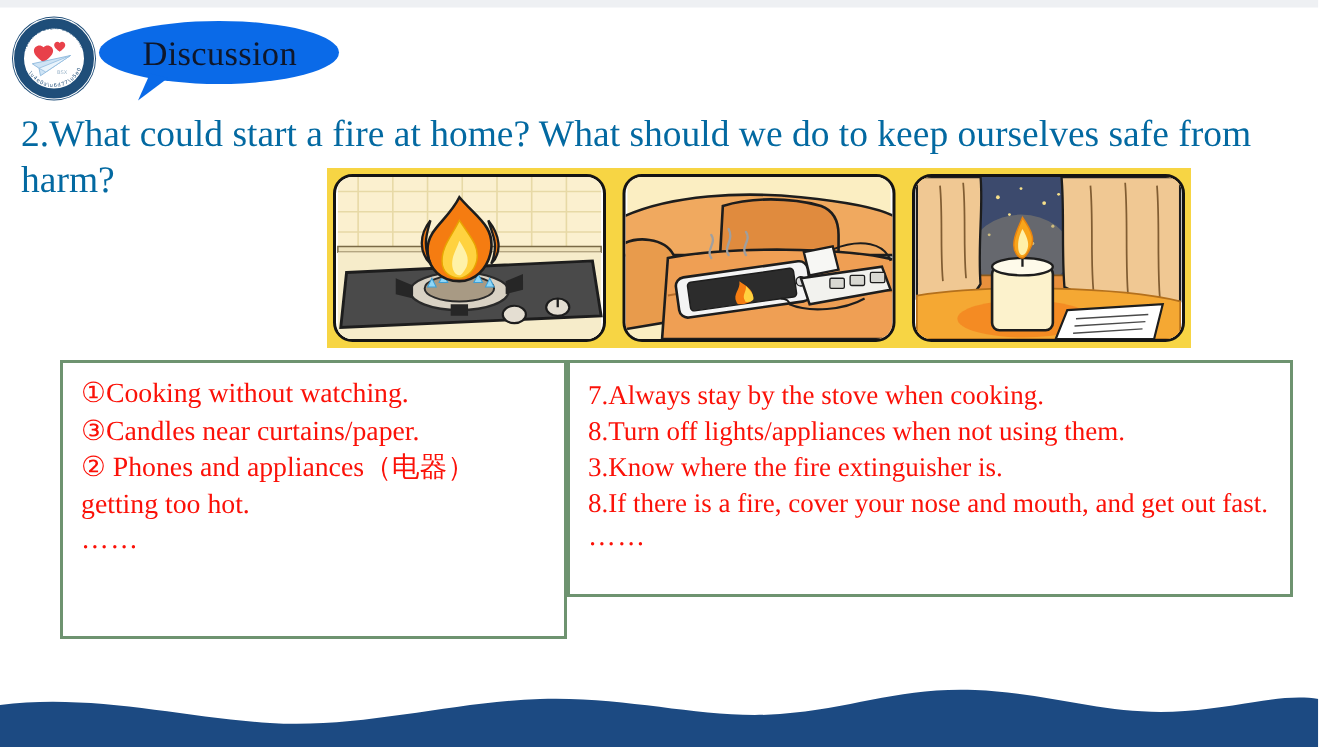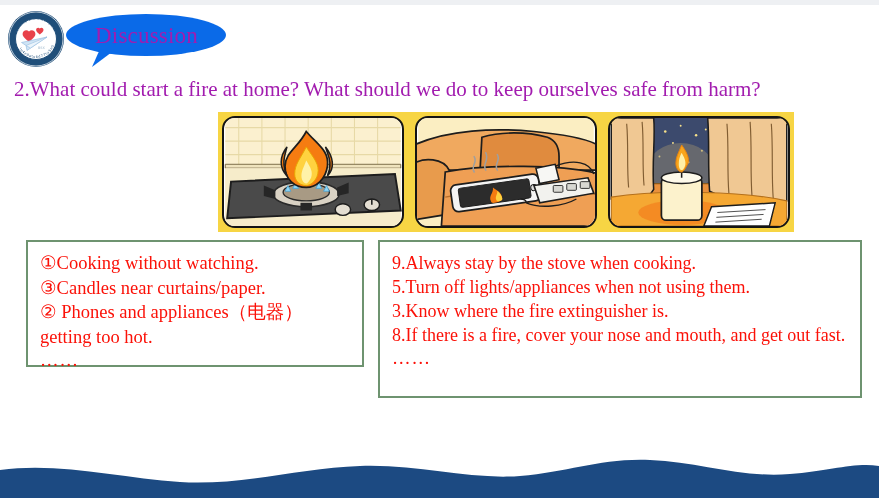--- a/index.html
+++ b/index.html
@@ -33,32 +33,32 @@
     position: absolute; left: 64px; top: 12px;
     width: 170px; height: 58px;
   }
   .bubble-wrap svg { display: block; width: 170px; height: 58px; }
   .bubble-label {
     position: absolute; left: 0; top: 11px;
     width: 165px;
     text-align: center;
     font-family: "Liberation Serif", serif;
     font-size: 23px;
-    color: #a21caf;
+    color: #0f172a;
     letter-spacing: 0.2px;
     pointer-events: none;
   }
   
   .question {
     position: absolute; left: 14px; top: 74px;
     width: 856px;
     font-family: "Liberation Serif", serif;
-    font-size: 21px;
+    font-size: 25px;
     line-height: 31px;
-    color: #a21caf;
+    color: #0369a1;
   }
   
   .strip {
     position: absolute; left: 218px; top: 112px;
     width: 576px; height: 120px;
     background: #f7d544;
     display: flex;
     align-items: center;
     justify-content: space-between;
     padding: 4px 4px;
@@ -73,22 +73,22 @@
   }
   .panel svg { display: block; width: 100%; height: 100%; }
 
   
   .box {
     position: absolute;
     border: 2px solid #6e9370;
     background: #ffffff;
   }
   #box-causes {
-    left: 26px; top: 240px;
-    width: 338px; height: 127px;
+    left: 40px; top: 240px;
+    width: 338px; height: 186px;
     padding: 9px 10px 0 12px;
   }
   #box-safety {
     left: 378px; top: 240px;
     width: 484px; height: 158px;
     padding: 9px 8px 0 12px;
   }
   .red-line {
     font-family: "Liberation Serif", serif;
     color: #fb1108;
@@ -293,22 +293,22 @@
   </div>
 
   <div class="box" id="box-causes">
     <div class="red-line">①Cooking without watching.</div>
     <div class="red-line">③Candles near curtains/paper.</div>
     <div class="red-line">② Phones and appliances（电器）getting too hot.</div>
     <div class="ellipsis">……</div>
   </div>
 
   <div class="box" id="box-safety">
-    <div class="red-line">9.Always stay by the stove when cooking.</div>
-    <div class="red-line">5.Turn off lights/appliances when not using them.</div>
+    <div class="red-line">7.Always stay by the stove when cooking.</div>
+    <div class="red-line">8.Turn off lights/appliances when not using them.</div>
     <div class="red-line">3.Know where the fire extinguisher is.</div>
     <div class="red-line">8.If there is a fire, cover your nose and mouth, and get out fast.</div>
     <div class="ellipsis">……</div>
   </div>
 
   <div class="wave">
     <svg viewBox="0 0 879 46" preserveAspectRatio="none" xmlns="http://www.w3.org/2000/svg">
       <path d="M0 18 C 60 10, 120 26, 180 30 C 240 34, 300 16, 360 14 C 420 12, 470 28, 520 24
                C 570 20, 600 6, 650 8 C 700 10, 740 26, 790 22 C 830 19, 855 10, 879 14 L879 46 L0 46 Z" fill="#1c4a82"></path>
     </svg>

